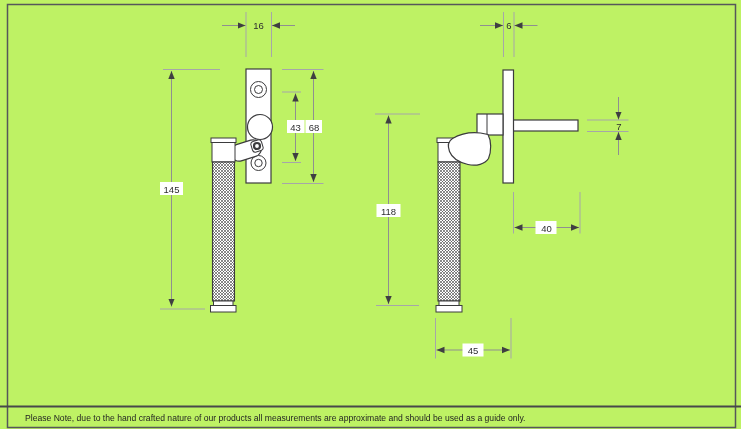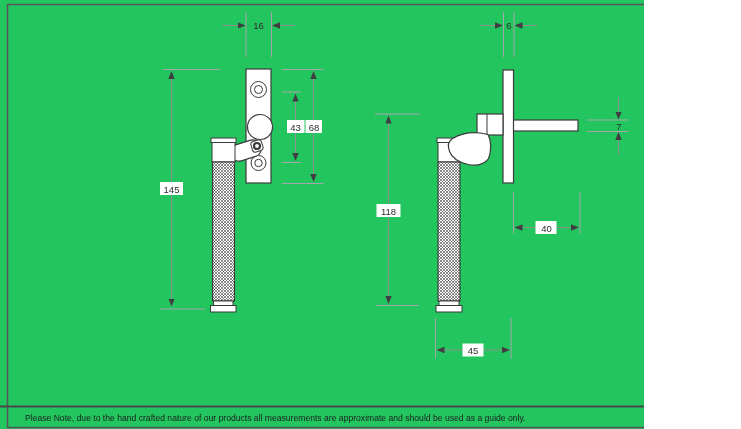--- a/index.html
+++ b/index.html
@@ -1,19 +1,19 @@
 <!DOCTYPE html>
 <html><head>
 <meta charset="utf-8">
 <style>
   html,body{margin:0;padding:0;background:#fff;}
   .page{
     position:relative;
-    width:644px;height:429px;
-    background:#22c55e;
+    width:741px;height:429px;
+    background:#bef264;
     font-family:"Liberation Sans", sans-serif;
     overflow:hidden;
   }
   svg.art{position:absolute;left:0;top:0;}
   .part{fill:#ffffff;stroke:#3b3b3d;stroke-width:1.2;}
   .part-thin{fill:#ffffff;stroke:#3b3b3d;stroke-width:1;}
   .knurl-rect{stroke:#3b3b3d;stroke-width:1.1;}
   .ext{stroke:#a6a6a8;stroke-width:1;fill:none;}
   .dimline{stroke:#8f8f90;stroke-width:1;fill:none;}
   .dimtext{font-family:"Liberation Sans",sans-serif;font-size:9.5px;fill:#2e2e30;text-anchor:middle;}

